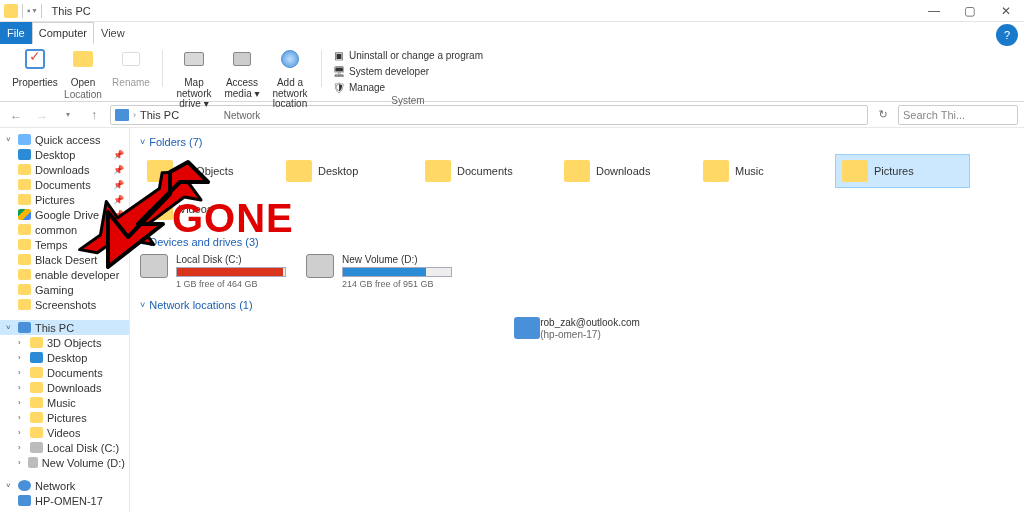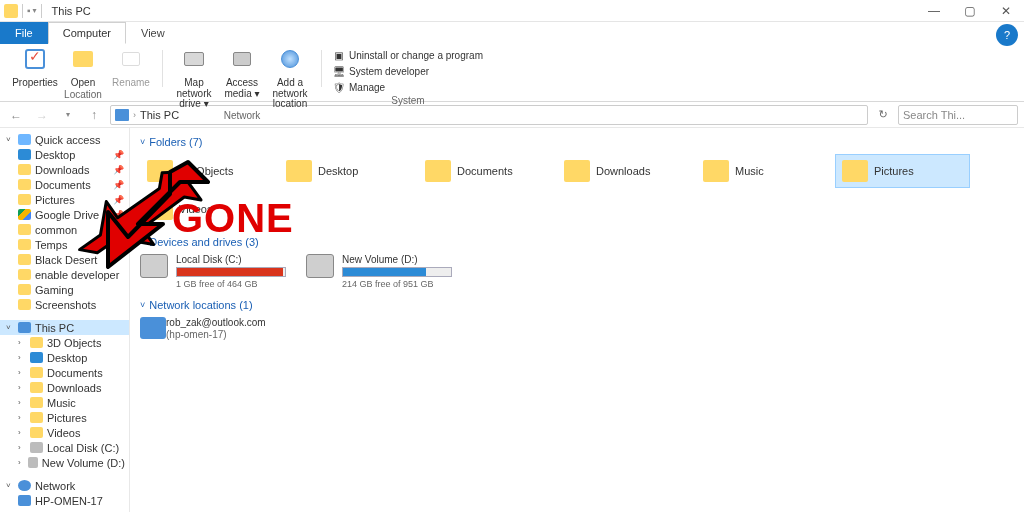--- a/index.html
+++ b/index.html
@@ -9,21 +9,21 @@
 .titlebar { height: 22px; display: flex; align-items: center; background: #fff; border-bottom: 1px solid #e5e5e5; }
 .titlebar .qat { display: flex; align-items: center; padding: 0 4px; gap: 2px; }
 .titlebar .qat .folder-mini { width:14px;height:14px;background:#ffd866;border-radius:2px;display:inline-block; }
 .titlebar .qat .sep { width:1px;height:14px;background:#ccc;margin:0 2px; }
 .titlebar .title { margin-left: 4px; font-size: 11px; }
 .titlebar .wincontrols { margin-left: auto; display:flex; }
 .titlebar .wincontrols div { width: 36px; height: 22px; display:flex; align-items:center; justify-content:center; font-size:12px; color:#555; }
 
 
 .tabs { height: 22px; display: flex; align-items: stretch; background: #fff; }
-.tabs .tab { padding: 0 14px; font-size:11px; display:flex; align-items:center; border:1px solid transparent; }
+.tabs .tab { padding: 0 6px; font-size:11px; display:flex; align-items:center; border:1px solid transparent; }
 .tabs .file { background:#1979ca; color:#fff; }
 .tabs .computer { background:#fff; border:1px solid #d0d0d0; border-bottom:1px solid #fff; color:#333; }
 .tabs .view { color:#444;text-align:right; }
 .tabs .help { margin-left:auto; width:22px; height:22px; border-radius:50%; background:#1979ca; color:#fff; display:flex; align-items:center; justify-content:center; font-size:11px; margin-right:6px; margin-top:2px; }
 
 
 .ribbon { height: 58px; background:#fff; border-bottom:1px solid #d8d8d8; display:flex; padding:2px 6px 0 6px; }
 .ribbon .group { display:flex; flex-direction:column; align-items:center; padding:0 6px; position:relative; }
 .ribbon .group-row { display:flex; gap:2px; flex:1; align-items:flex-start; }
 .ribbon .group-label { font-size:10px; color:#666; text-align:center; padding-bottom:1px; }
@@ -82,21 +82,21 @@
 .folder-item .label { font-size:11px; }
 
 .drives-row { display:flex; gap:16px; margin-bottom:10px; }
 .drive-item { display:flex; gap:8px; width:150px; }
 .drive-item .dico { width:28px;height:24px;background:#cfcfcf;border:1px solid #888;border-radius:3px; }
 .drive-item .dinfo { display:flex; flex-direction:column; gap:2px; font-size:10px; }
 .drive-item .bar { width:110px; height:10px; border:1px solid #aab; background:#eee; position:relative; }
 .drive-item .bar .fill { position:absolute; left:0; top:0; bottom:0; }
 .drive-item .free { color:#666; font-size:9px; }
 
-.netloc { display:flex; gap:0; align-items:flex-start; }
+.netloc { display:flex; gap:0; align-items:flex-start;justify-content:center; }
 .netloc .nico { width:26px; height:22px; background:#4a90d9; border-radius:3px; }
 .netloc .ninfo { font-size:10px; line-height:1.15; }
 
 
 .annotation { position:absolute; pointer-events:none; font-family:Arial, sans-serif; font-weight:bold; color:#e00000; }
 .arrow-svg { position:absolute; }
 </style>
 </head>
 <body>
 

